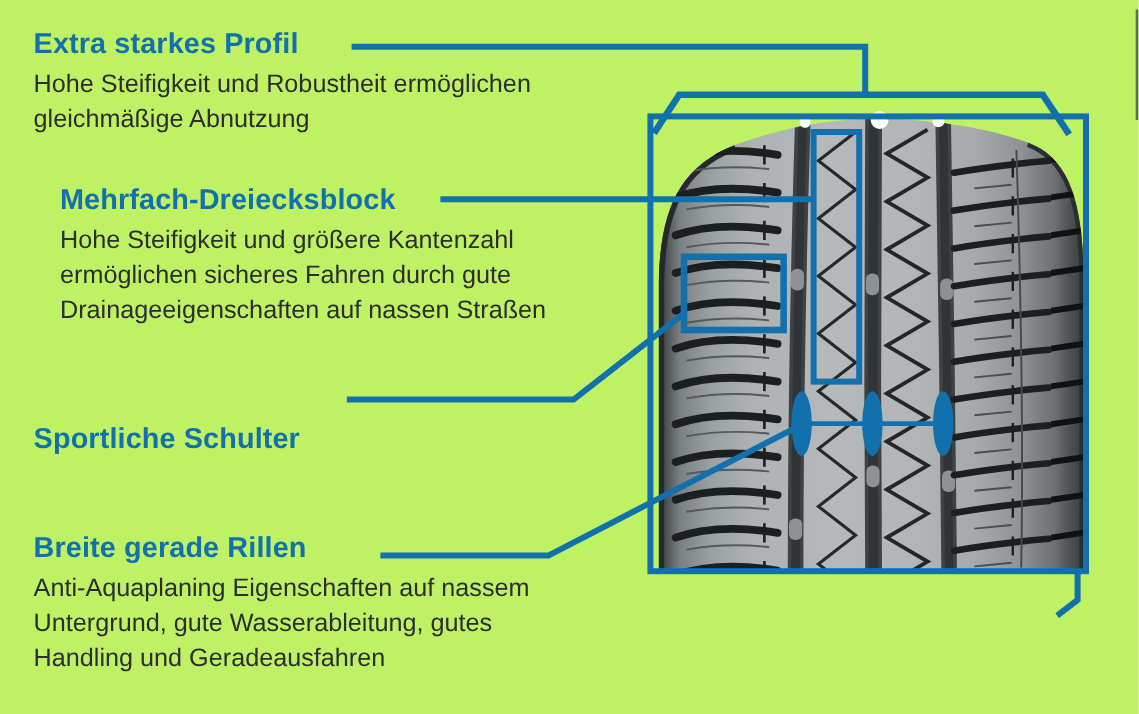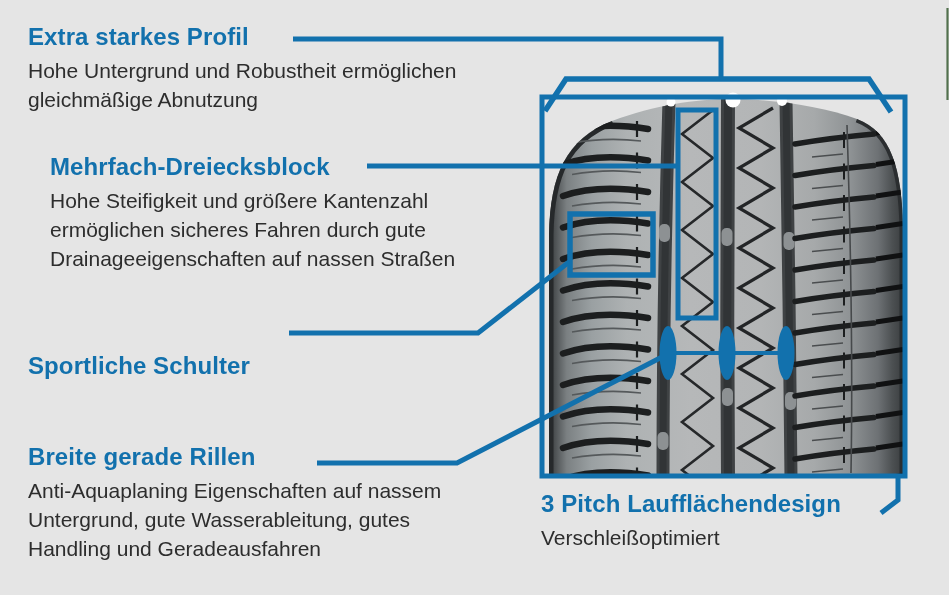--- a/index.html
+++ b/index.html
@@ -1,17 +1,17 @@
 <!DOCTYPE html>
 <html><head>
 <meta charset="utf-8">
 <style>
   html,body{margin:0;padding:0;background:#fff;}
   .stage{
-    position:relative;width:949px;height:595px;background:#e5e5e5;overflow:hidden;
+    position:relative;width:949px;height:595px;background:#bef264;overflow:hidden;
     font-family:"Liberation Sans",sans-serif;
     --accent:#1271ad; --green:#52714e; --body:#2d2d2d;
   }
   .stage svg{position:absolute;left:0;top:0;}
   .feature{position:absolute;left:28px;}
   .feature h3{margin:0;font-size:24px;line-height:30px;font-weight:700;color:var(--accent);letter-spacing:.1px;}
   .feature .desc{margin-top:4px;}
   .feature .line{font-size:21px;line-height:29px;color:var(--body);white-space:nowrap;}
   #f1{top:22px;} #f2{top:152px;margin-left:22px;} #f3{top:319px;margin-top:32px;} #f4{top:442px;}
   #f5{left:541px;top:489px;}
@@ -139,21 +139,21 @@
     <ellipse class="annot-fill" cx="727" cy="353" rx="8.5" ry="27"></ellipse>
     <ellipse class="annot-fill" cx="786" cy="353" rx="8.5" ry="27"></ellipse>
     <polyline class="annot" points="898,477 898,500 881,513" stroke-width="5"></polyline>
 
     <line class="edge" x1="947.5" y1="8" x2="947.5" y2="100" stroke-width="2.2"></line>
   </svg>
 
   <section class="feature" id="f1">
     <h3>Extra starkes Profil</h3>
     <div class="desc">
-      <div class="line">Hohe Untergrund und Robustheit ermöglichen</div>
+      <div class="line">Hohe Steifigkeit und Robustheit ermöglichen</div>
       <div class="line">gleichmäßige Abnutzung</div>
     </div>
   </section>
 
   <section class="feature" id="f2">
     <h3>Mehrfach-Dreiecksblock</h3>
     <div class="desc">
       <div class="line">Hohe Steifigkeit und größere Kantenzahl</div>
       <div class="line">ermöglichen sicheres Fahren durch gute</div>
       <div class="line">Drainageeigenschaften auf nassen Straßen</div>
@@ -166,20 +166,14 @@
 
   <section class="feature" id="f4">
     <h3>Breite gerade Rillen</h3>
     <div class="desc">
       <div class="line">Anti-Aquaplaning Eigenschaften auf nassem</div>
       <div class="line">Untergrund, gute Wasserableitung, gutes</div>
       <div class="line">Handling und Geradeausfahren</div>
     </div>
   </section>
 
-  <section class="feature" id="f5">
-    <h3>3 Pitch Laufflächendesign</h3>
-    <div class="desc">
-      <div class="line">Verschleißoptimiert</div>
-    </div>
-  </section>
 
 </div>
 
 </body></html>

